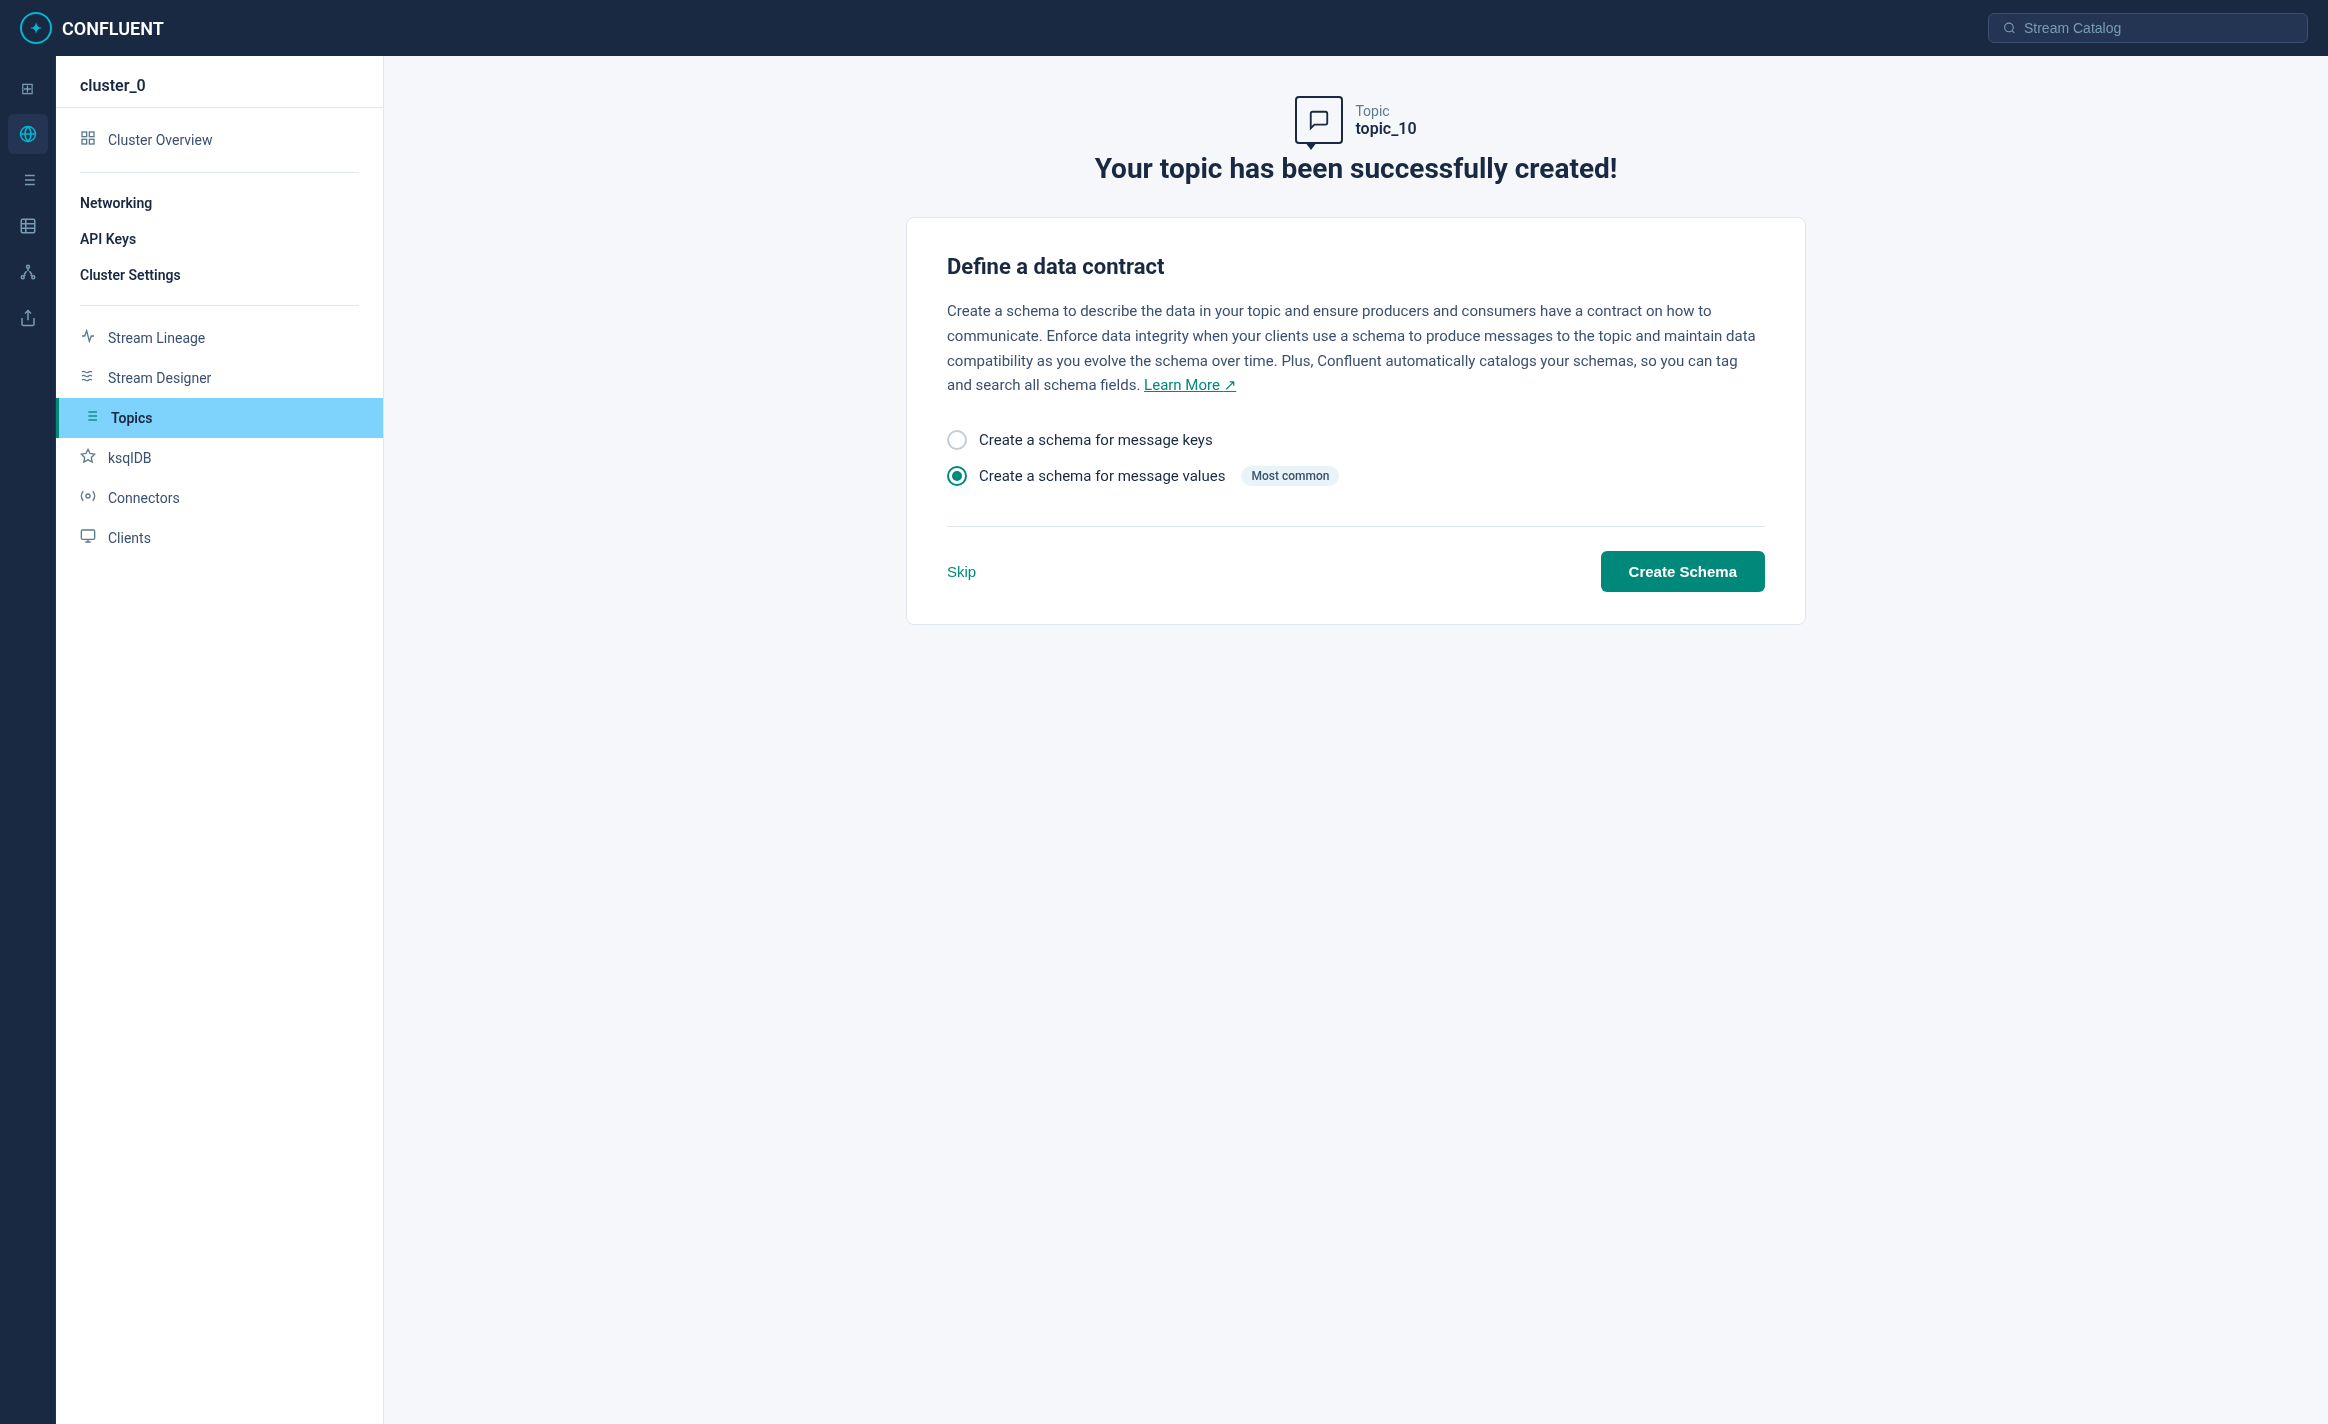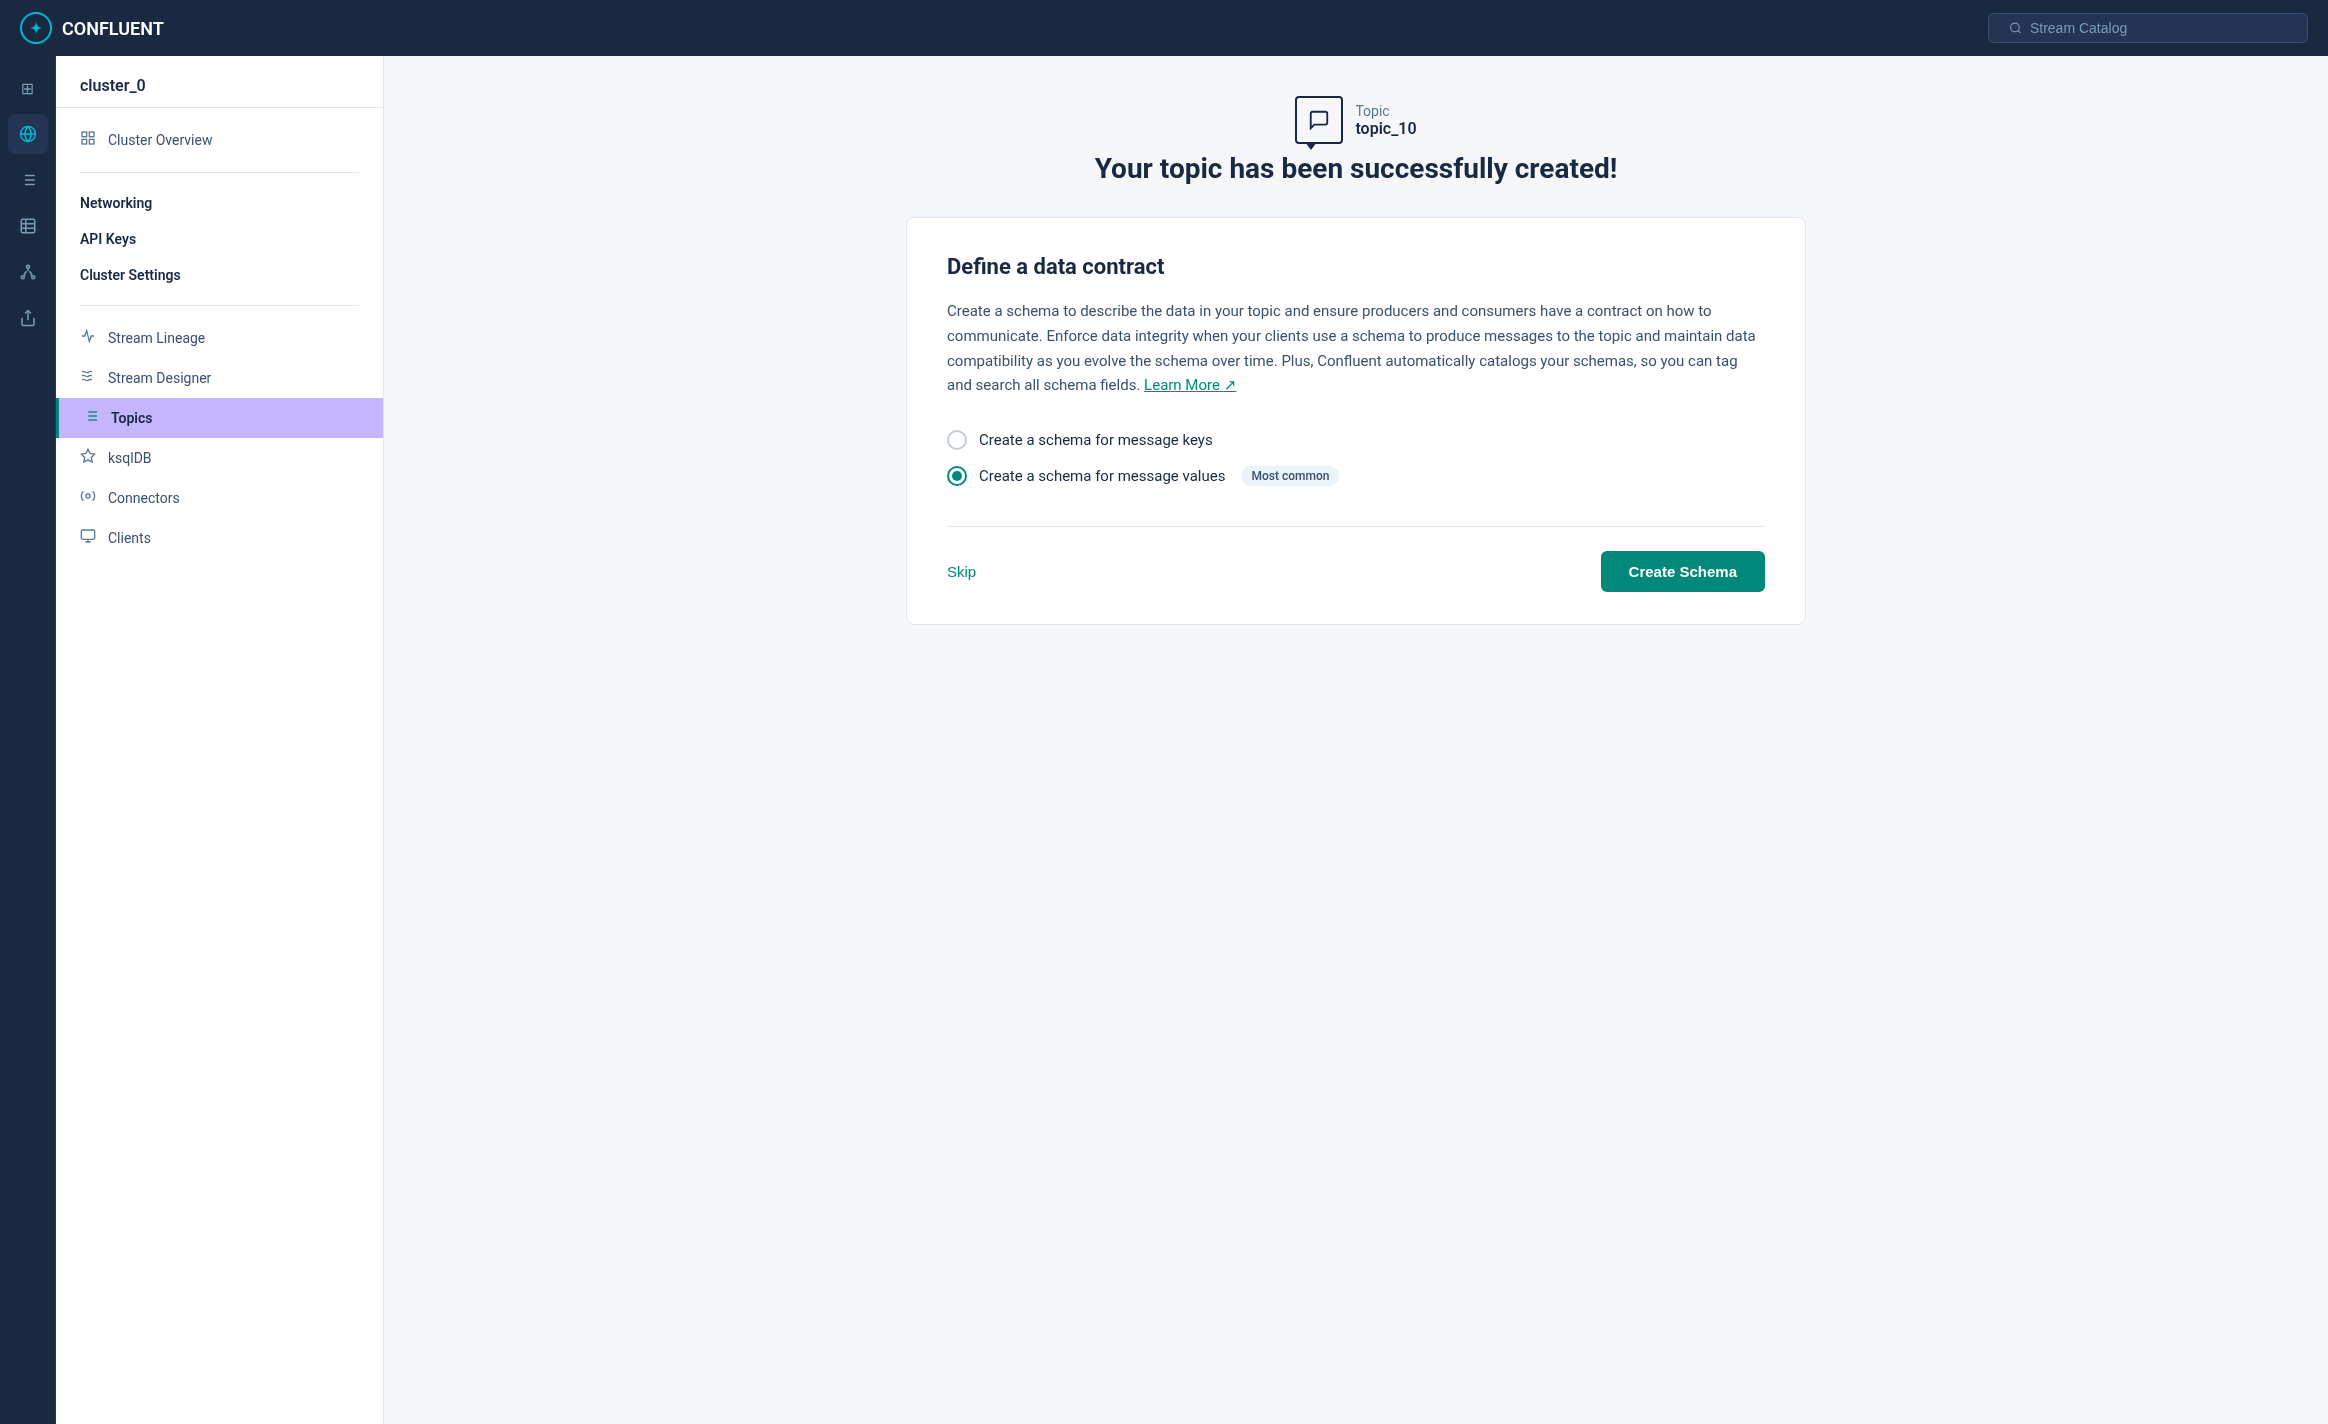--- a/index.html
+++ b/index.html
@@ -35,21 +35,21 @@
       justify-content: center;
       color: #00b8d4;
       font-size: 14px;
     }
     .topnav-search {
       display: flex;
       align-items: center;
       background: #243554;
       border: 1px solid #3a5070;
       border-radius: 6px;
-      padding: 6px 20px;
+      padding: 6px 14px;
       gap: 8px;
       width: 320px;
       cursor: text;
     }
     .topnav-search input {
       background: transparent;
       border: none;
       color: #aac4d8;
       font-size: 14px;
       outline: none;
@@ -113,21 +113,21 @@
       display: flex;
       align-items: center;
       gap: 12px;
       padding: 10px 24px;
       font-size: 14px;
       color: #3a5070;
       cursor: pointer;
       transition: background 0.15s;
     }
     .sidebar-nav-item.active {
-      background: #c4b5fd;
+      background: #7dd3fc;
       color: #1a2942;
       font-weight: 600;
       border-left: 3px solid #00897b;
     }
     .sidebar-nav-item.bold { font-weight: 600; color: #1a2942; }
     .nav-icon { font-size: 15px; color: #5a7a90; }
     .sidebar-divider { height: 1px; background: #e0e6ed; margin: 12px 24px; }
     .sidebar-bottom {
       padding: 16px 0;
       border-top: 1px solid #e0e6ed;

